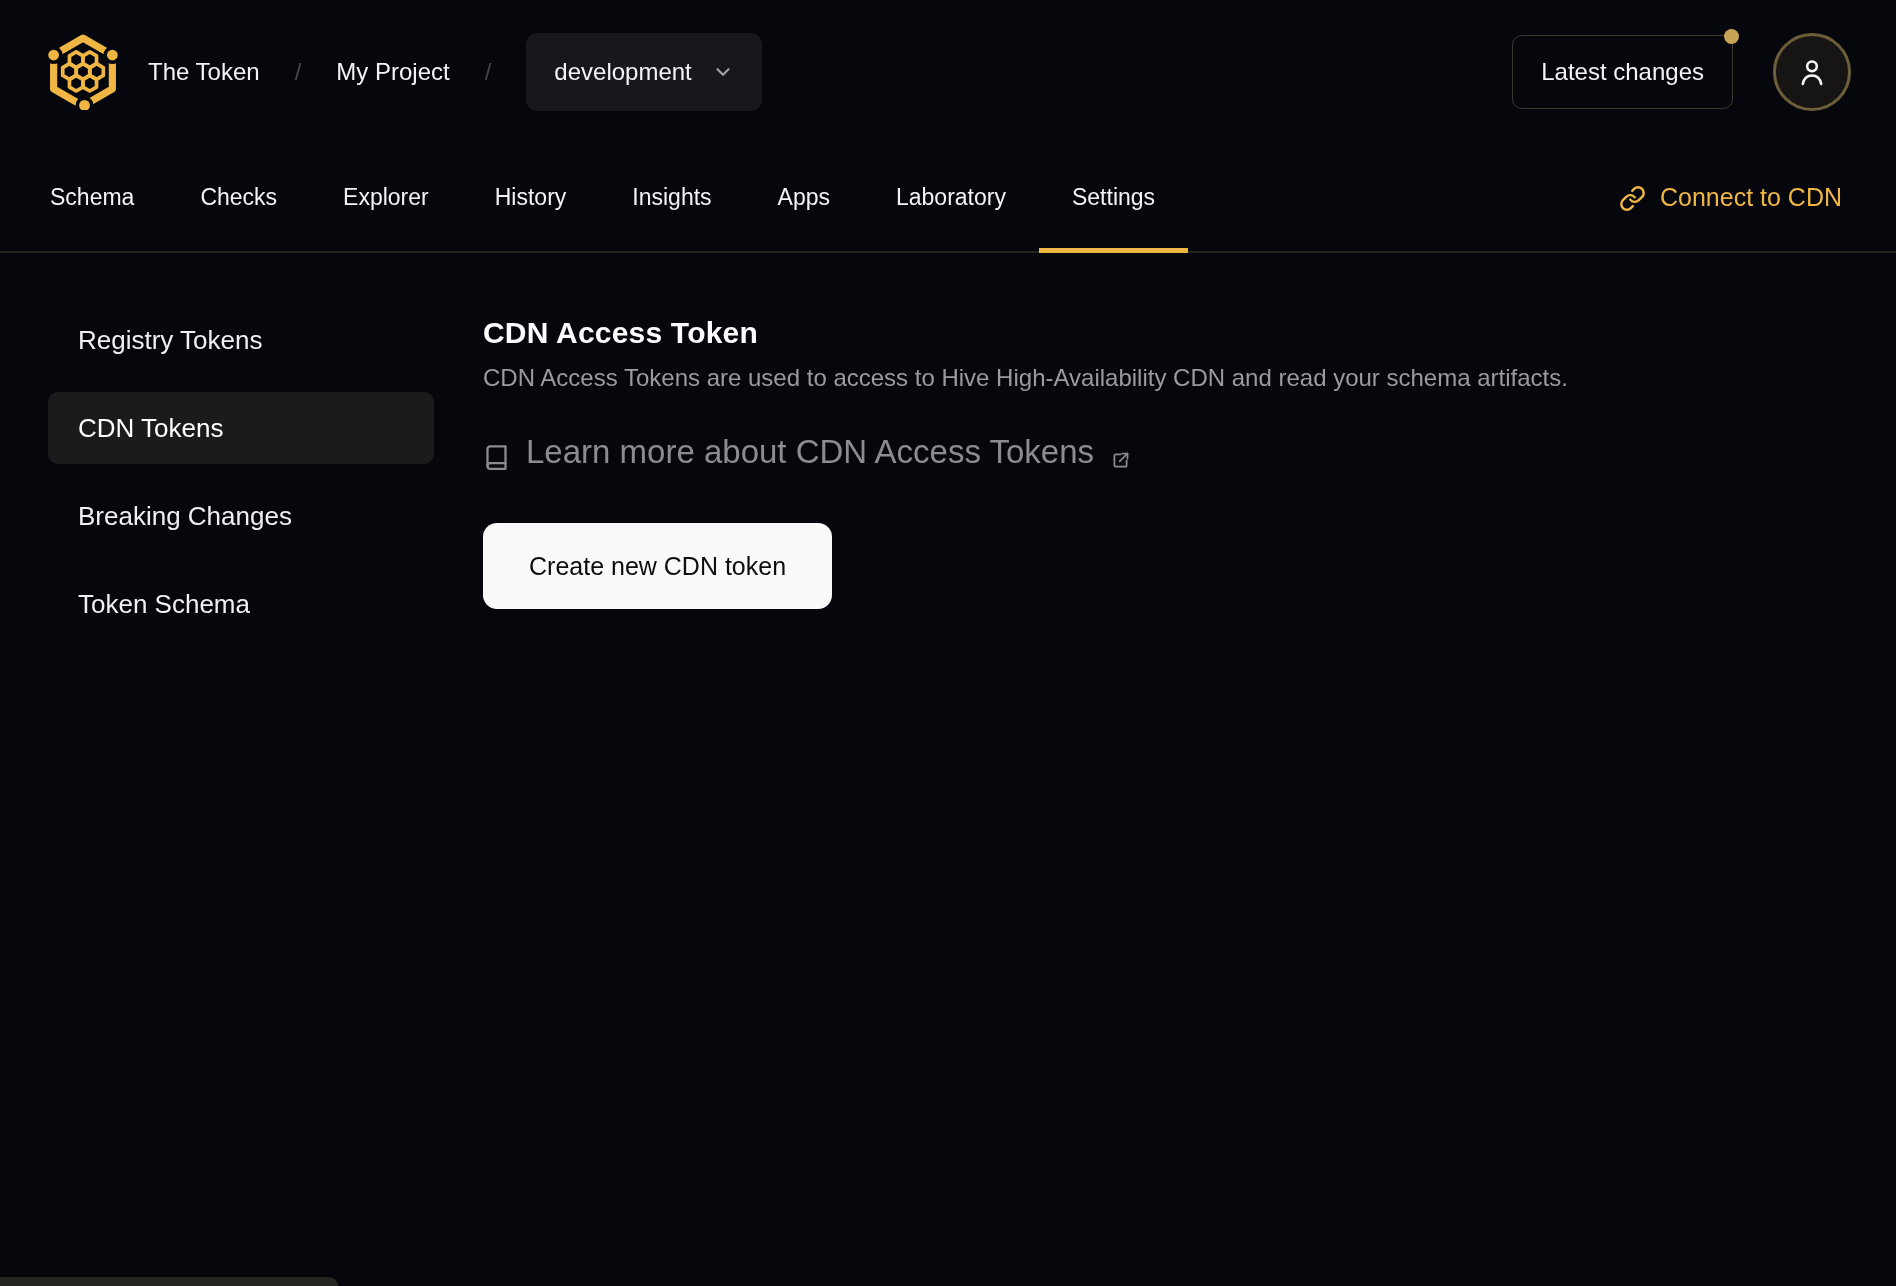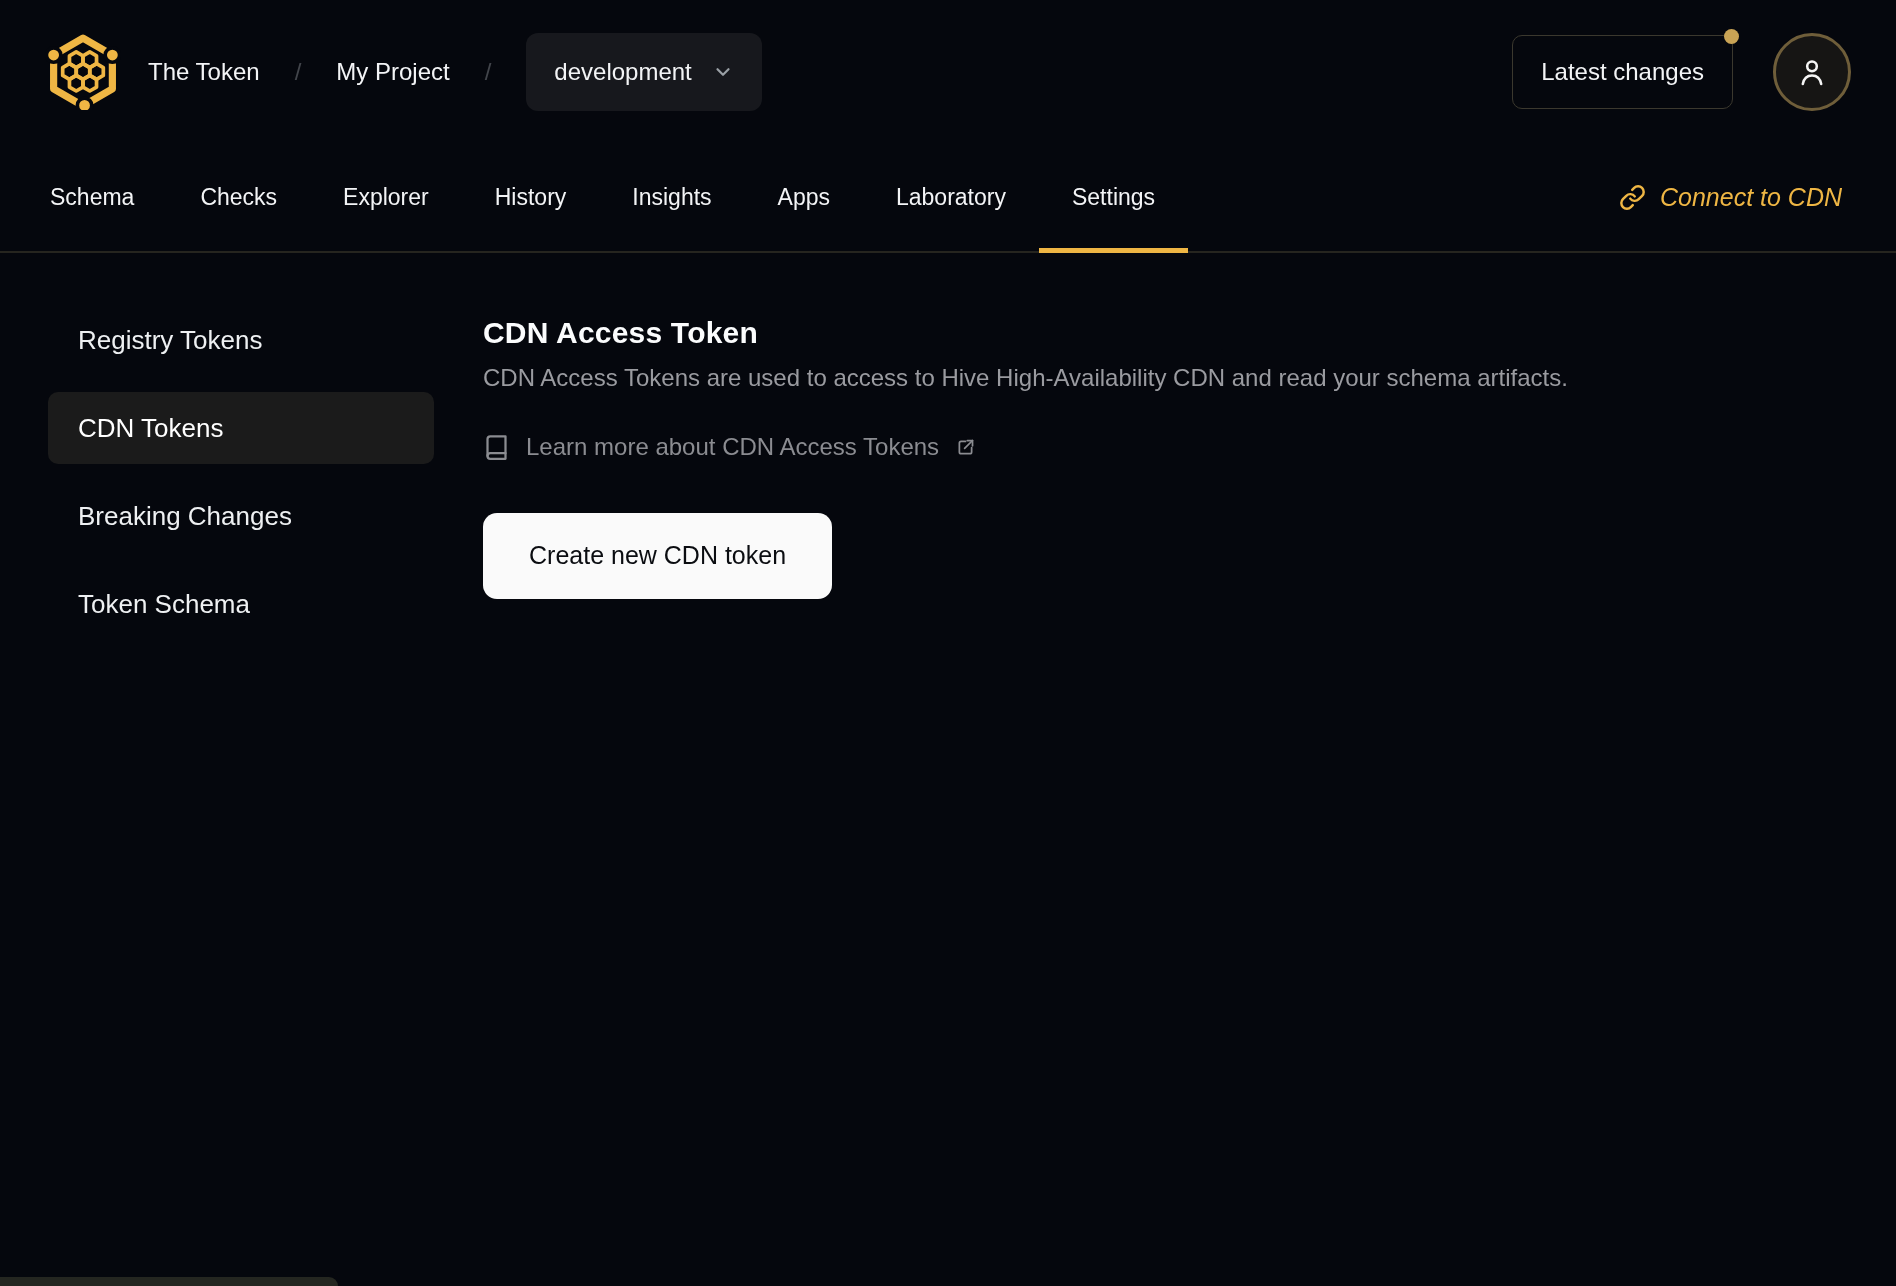--- a/index.html
+++ b/index.html
@@ -60,39 +60,39 @@
     position:relative;display:flex;align-items:center;
     padding:0 33px;background:none;border:none;cursor:pointer;
     font-size:23px;color:var(--text);font-family:inherit;font-weight:400;
   }
   .tab.active::after{
     content:"";position:absolute;left:0;right:0;bottom:-2px;height:5px;
     background:var(--accent);
   }
   .tabbar-right{margin-left:auto;display:flex;align-items:center;padding-right:30px;}
   .cdn-link{
-    display:flex;align-items:center;gap:14px;cursor:pointer;text-decoration:none;
-    color:var(--accent);font-size:25px;font-weight:400;background:none;border:none;font-family:inherit;font-style:italic;
+    display:flex;align-items:flex-end;gap:14px;cursor:pointer;text-decoration:none;
+    color:var(--accent);font-size:25px;font-weight:400;background:none;border:none;font-family:inherit;
   }
   .cdn-link svg{width:27px;height:27px;stroke:var(--accent);fill:none;stroke-width:2.2;stroke-linecap:round;stroke-linejoin:round;}
   
   .content{display:flex;padding:51px 48px 0 48px;gap:49px;}
   .sidenav{width:386px;flex:0 0 auto;display:flex;flex-direction:column;gap:16px;}
   .side-item{
     height:72px;display:flex;align-items:center;padding:0 30px;
     border-radius:10px;cursor:pointer;background:none;border:none;
     font-size:26px;color:#eef0f2;font-family:inherit;font-weight:400;text-align:left;
   }
   .side-item.active{background:var(--surface_active);color:#fff;}
   .main{flex:1;padding-top:12px;}
   .page-title{font-size:30px;font-weight:700;color:#fbfcfd;letter-spacing:.2px;}
   .page-desc{margin-top:14px;font-size:24px;color:var(--text_muted);font-weight:400;}
   .learn-row{
-    margin-top:41px;display:inline-flex;align-items:center;gap:16px;
-    color:var(--text_dim);font-size:24px;cursor:pointer;text-decoration:none;
+    margin-top:41px;display:inline-flex;align-items:flex-end;gap:16px;
+    color:var(--text_dim);font-size:33px;cursor:pointer;text-decoration:none;
   }
   .learn-row svg{stroke:var(--text_dim);fill:none;stroke-width:2;stroke-linecap:round;stroke-linejoin:round;}
   .book-ic{width:27px;height:27px;}
   .ext-ic{width:21px;height:21px;}
   .create-btn{
     margin-top:48px;display:inline-flex;align-items:center;justify-content:center;
     height:86px;padding:0 46px;border:none;border-radius:14px;cursor:pointer;
     background:var(--button_bg);color:var(--button_text);
     font-size:25px;font-weight:500;font-family:inherit;
   }

